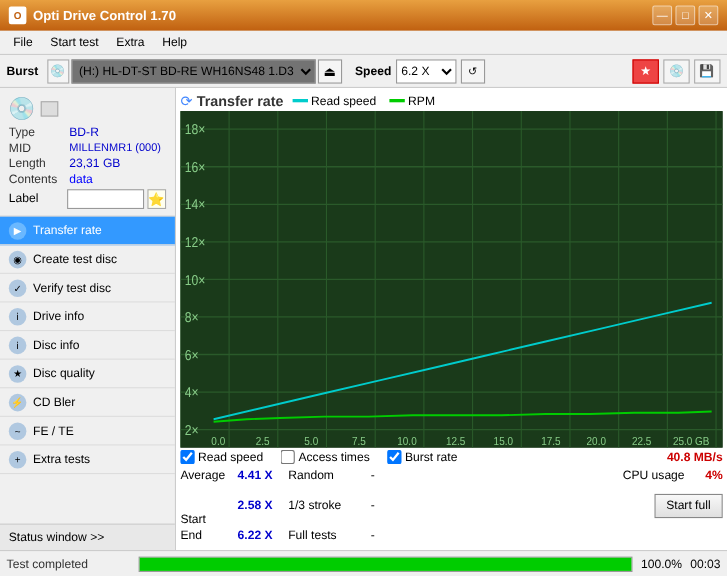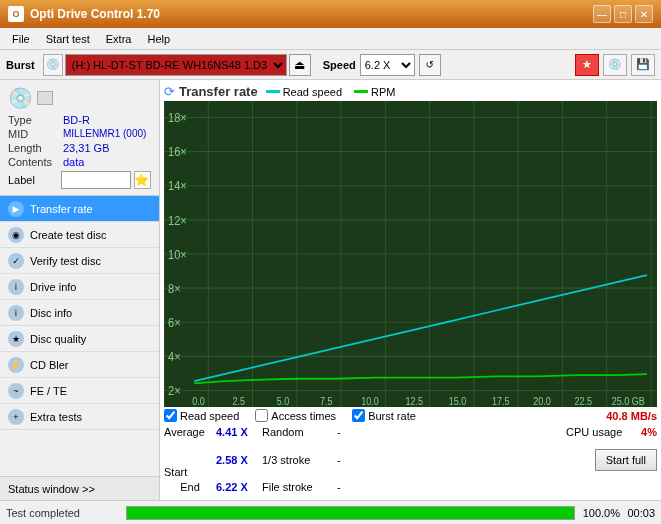--- a/index.html
+++ b/index.html
@@ -55,21 +55,21 @@
       background: #f0f0f0;
       border-bottom: 1px solid #ccc;
       height: 30px;
       display: flex;
       align-items: center;
       padding: 0 6px;
       gap: 4px;
     }
     .toolbar-label { font-weight: 600; font-size: 11px; margin-right: 4px; }
     .drive-select {
-      height: 22px; border: 1px solid #999; background: #b91c1c;
+      height: 22px; border: 1px solid #999; background: #737373;
       font-size: 11px; padding: 0 2px; min-width: 210px;
     }
     .toolbar-btn {
       height: 22px; width: 22px; border: 1px solid #999; background: #f5f5f5;
       cursor: pointer; display: flex; align-items: center; justify-content: center; font-size: 10px;
     }
     .speed-label { font-weight: 600; margin-left: 8px; margin-right: 0; }
     .speed-select { height: 22px; border: 1px solid #999; background: white; font-size: 11px; width: 55px; }
     .toolbar-icon-btn {
       height: 22px; width: 24px; border: 1px solid #aaa; background: #f5f5f5;
@@ -411,23 +411,23 @@
         <div style="display:flex;align-items:center;margin-bottom:3px;font-size:11px;">
           <span style="width:52px;margin-top:25px;">Start</span>
           <span style="color:#0000cc;font-weight:600;width:46px;">2.58 X</span>
           <span style="width:75px;">1/3 stroke</span>
           <span style="width:30px;">-</span>
           <span style="flex:1;"></span>
           <button class="start-btn">Start full</button>
         </div>
 
         <div style="display:flex;align-items:center;margin-bottom:3px;font-size:11px;">
-          <span style="width:52px;text-align:center;">End</span>
+          <span style="width:52px;">End</span>
           <span style="color:#0000cc;font-weight:600;width:46px;">6.22 X</span>
-          <span style="width:75px;">File stroke</span>
+          <span style="width:75px;">Full tests</span>
           <span style="width:30px;">-</span>
           <span style="flex:1;"></span>
         </div>
       </div>
     </div>
   </div>
 </div>
 
 <div id="status-bar">
   <span class="status-text">Test completed</span>

